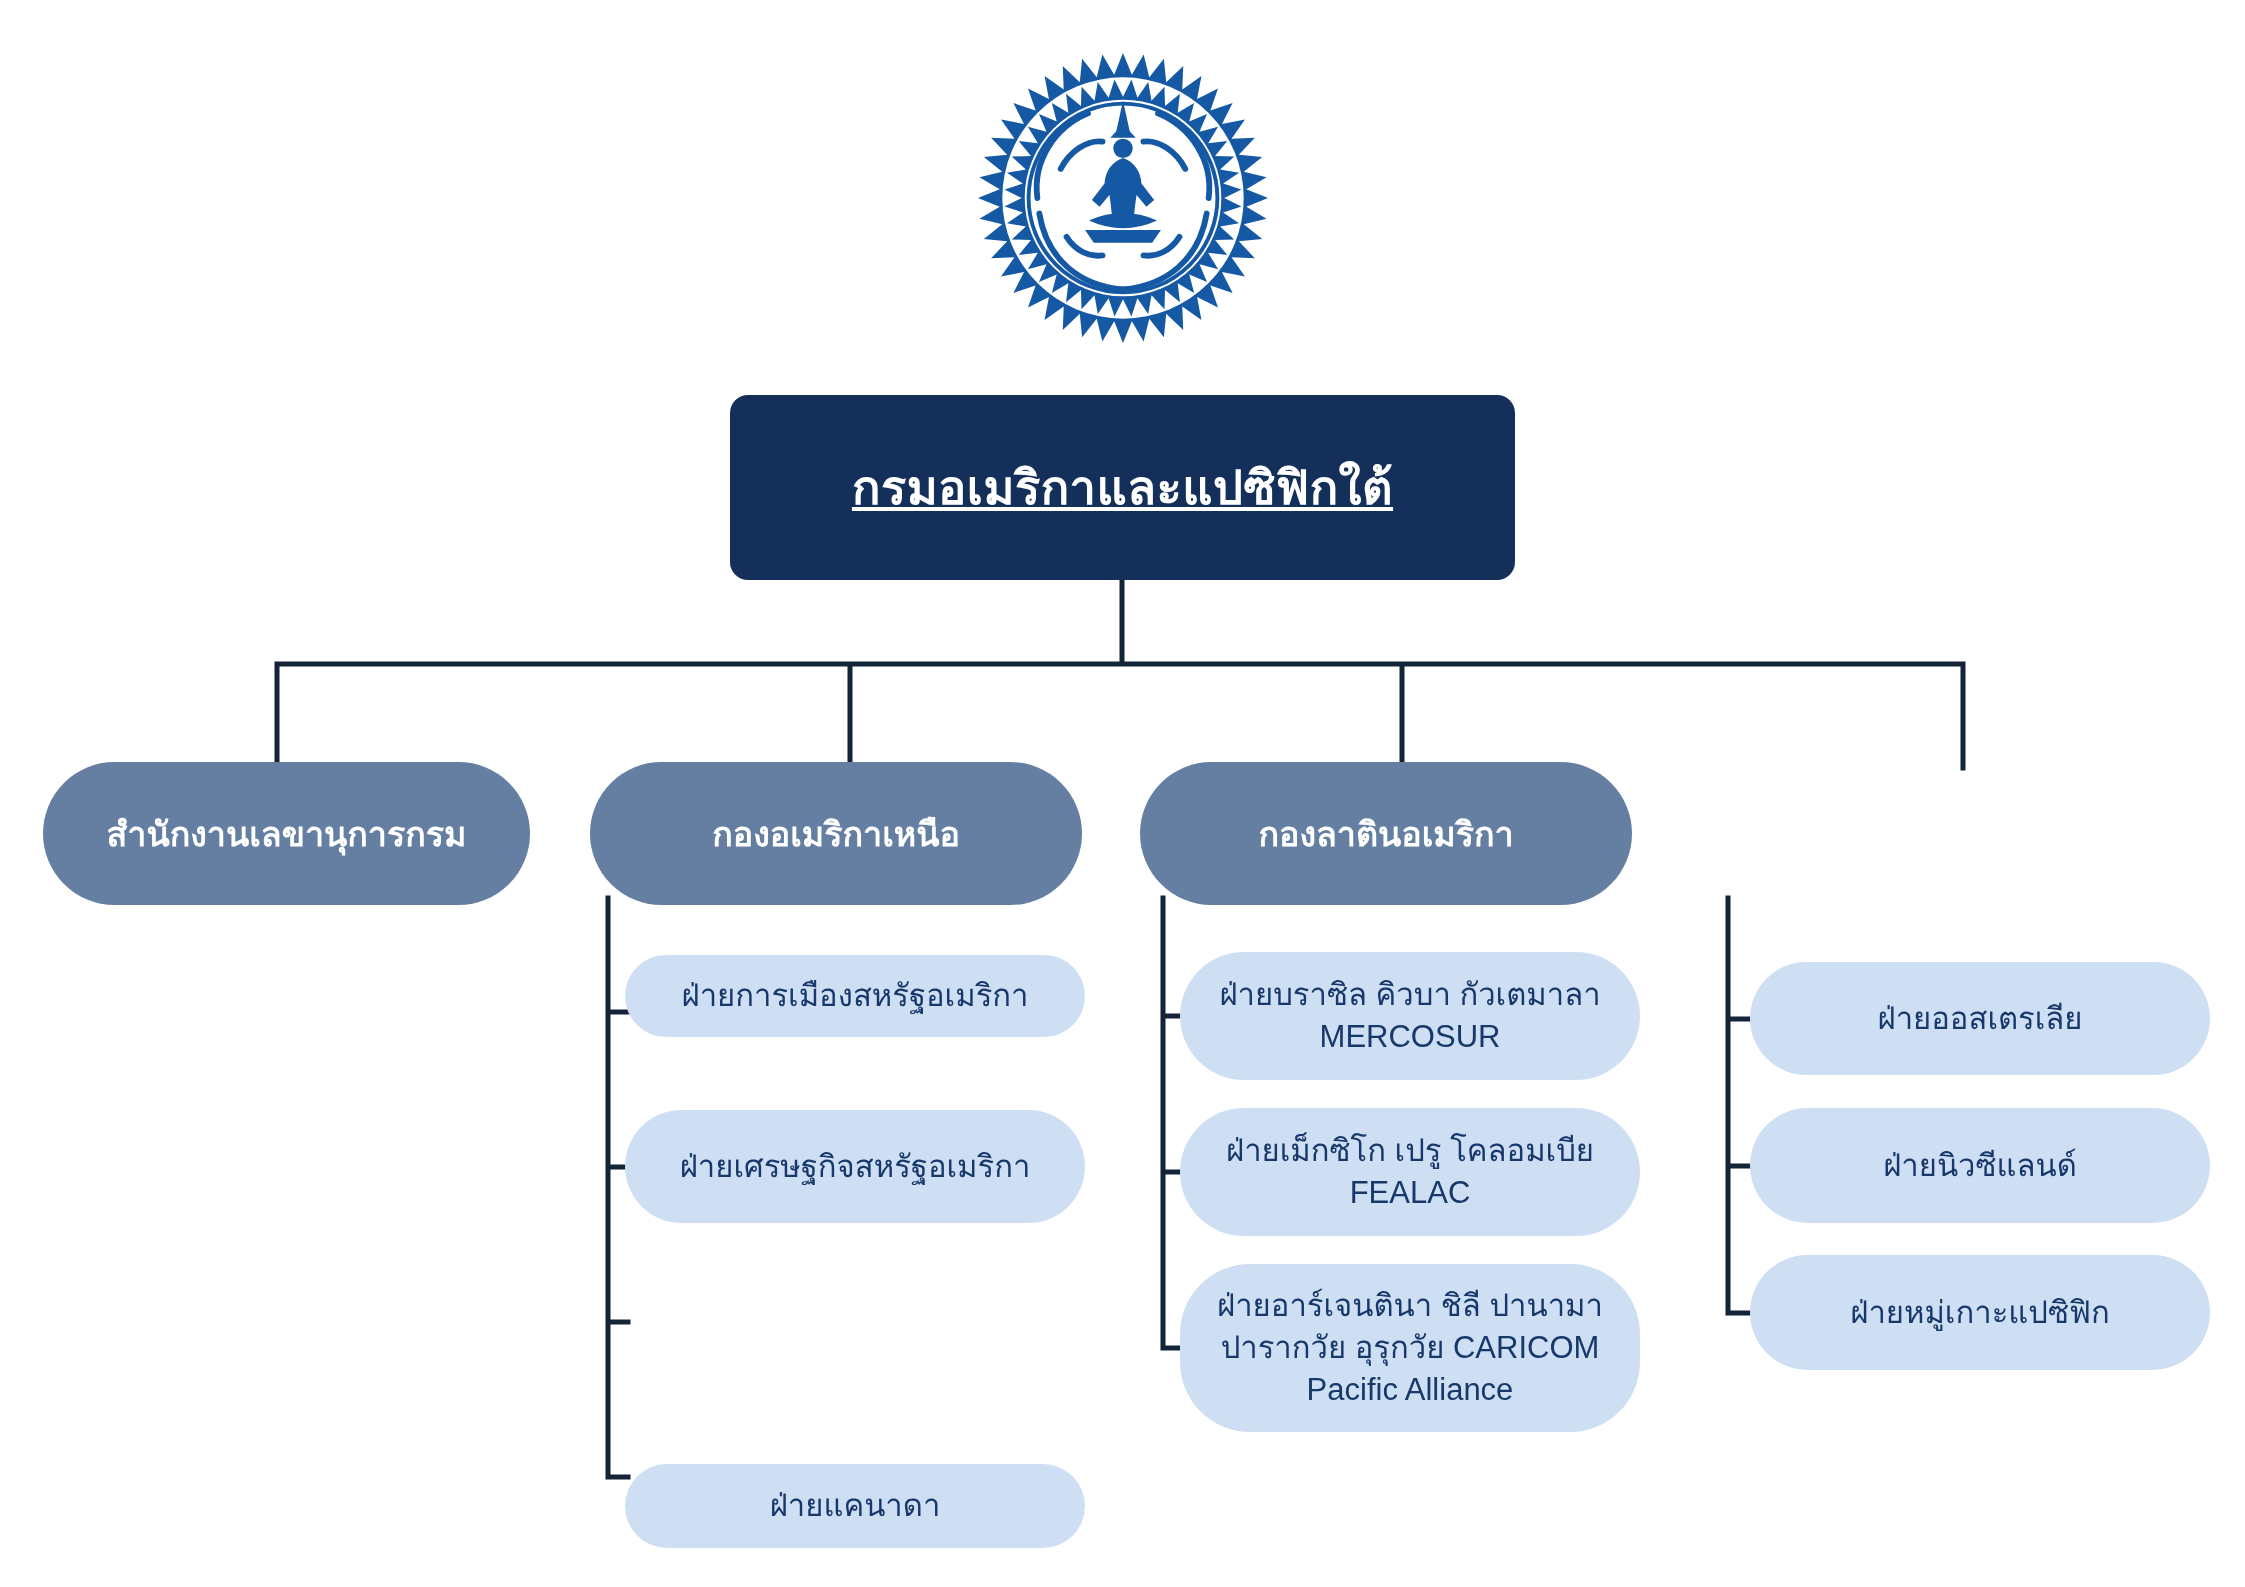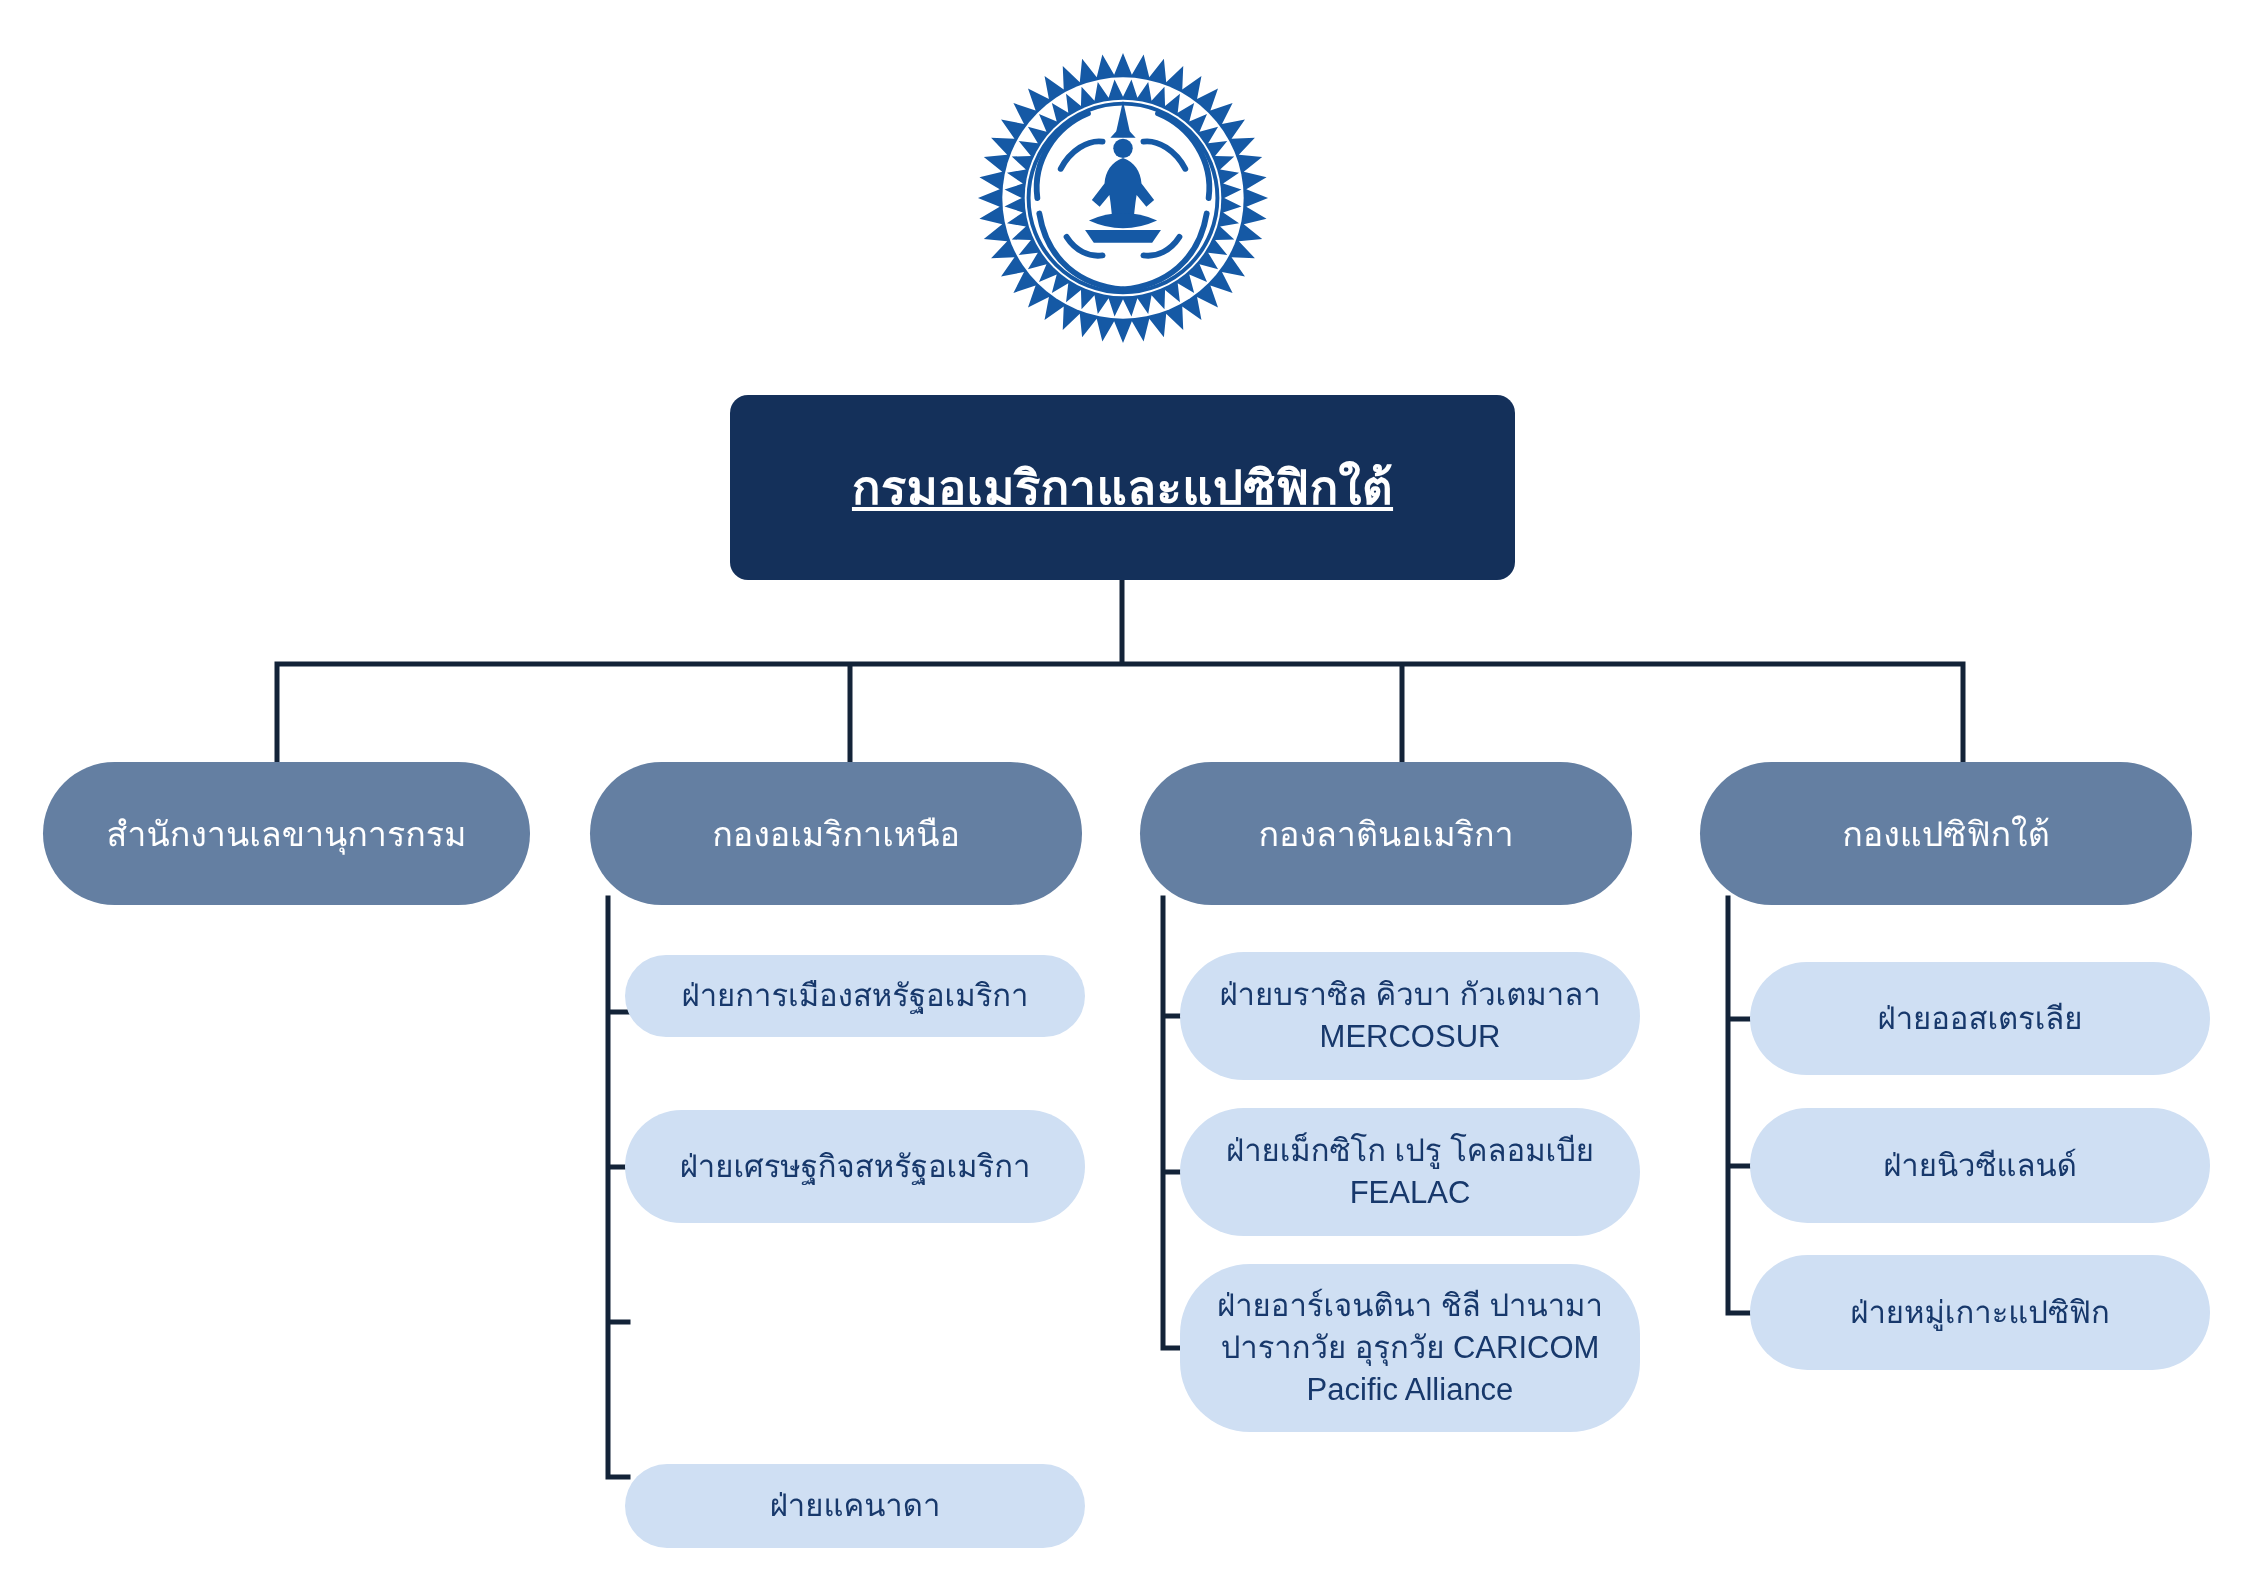--- a/index.html
+++ b/index.html
@@ -13,21 +13,21 @@
   body{font-family:"Liberation Sans","DejaVu Sans",sans-serif;}
   .canvas{position:relative;width:2245px;height:1587px;background:var(--background);}
   .emblem{position:absolute;left:977px;top:52px;width:292px;height:292px;}
   .wires{position:absolute;left:0;top:0;width:2245px;height:1587px;}
   .wires path{stroke:var(--connector);stroke-width:5;fill:none;stroke-linecap:square;}
   .node{position:absolute;display:flex;align-items:center;justify-content:center;text-align:center;}
   .node .label{display:block;white-space:pre-line;}
   .root{background:var(--root-bg);color:var(--root-text);border-radius:18px;
         font-size:47px;font-weight:bold;letter-spacing:.5px;text-decoration:underline;}
   .division{background:var(--division-bg);color:var(--division-text);
-        border-radius:999px;font-size:34px;}
+        border-radius:999px;font-size:34px;font-weight:bold;}
   .unit{background:var(--unit-bg);color:var(--unit-text);
         border-radius:70px;font-size:31px;line-height:1.35;}
 </style>
 <title>กรมอเมริกาและแปซิฟิกใต้</title></head>
 <body>
 
 <div class="canvas">
 
   <svg class="emblem" viewBox="0 0 300 300" aria-hidden="true">
     <g fill="var(--emblem)">
@@ -70,23 +70,20 @@
 
   <div class="node division" style="left:43px;top:762px;width:487px;height:143px;">
     <span class="label">สำนักงานเลขานุการกรม</span>
   </div>
   <div class="node division" style="left:590px;top:762px;width:492px;height:143px;">
     <span class="label">กองอเมริกาเหนือ</span>
   </div>
   <div class="node division" style="left:1140px;top:762px;width:492px;height:143px;">
     <span class="label">กองลาตินอเมริกา</span>
   </div>
-  <div class="node division" style="left:1700px;top:762px;width:492px;height:143px;">
-    <span class="label">กองแปซิฟิกใต้</span>
-  </div>
 
   <div class="node unit" style="left:625px;top:955px;width:460px;height:82px;">
     <span class="label">ฝ่ายการเมืองสหรัฐอเมริกา</span>
   </div>
   <div class="node unit" style="left:625px;top:1110px;width:460px;height:113px;">
     <span class="label">ฝ่ายเศรษฐกิจสหรัฐอเมริกา</span>
   </div>
   <div class="node unit" style="left:625px;top:1420px;width:460px;height:84px;margin-top:44px;">
     <span class="label">ฝ่ายแคนาดา</span>
   </div>

